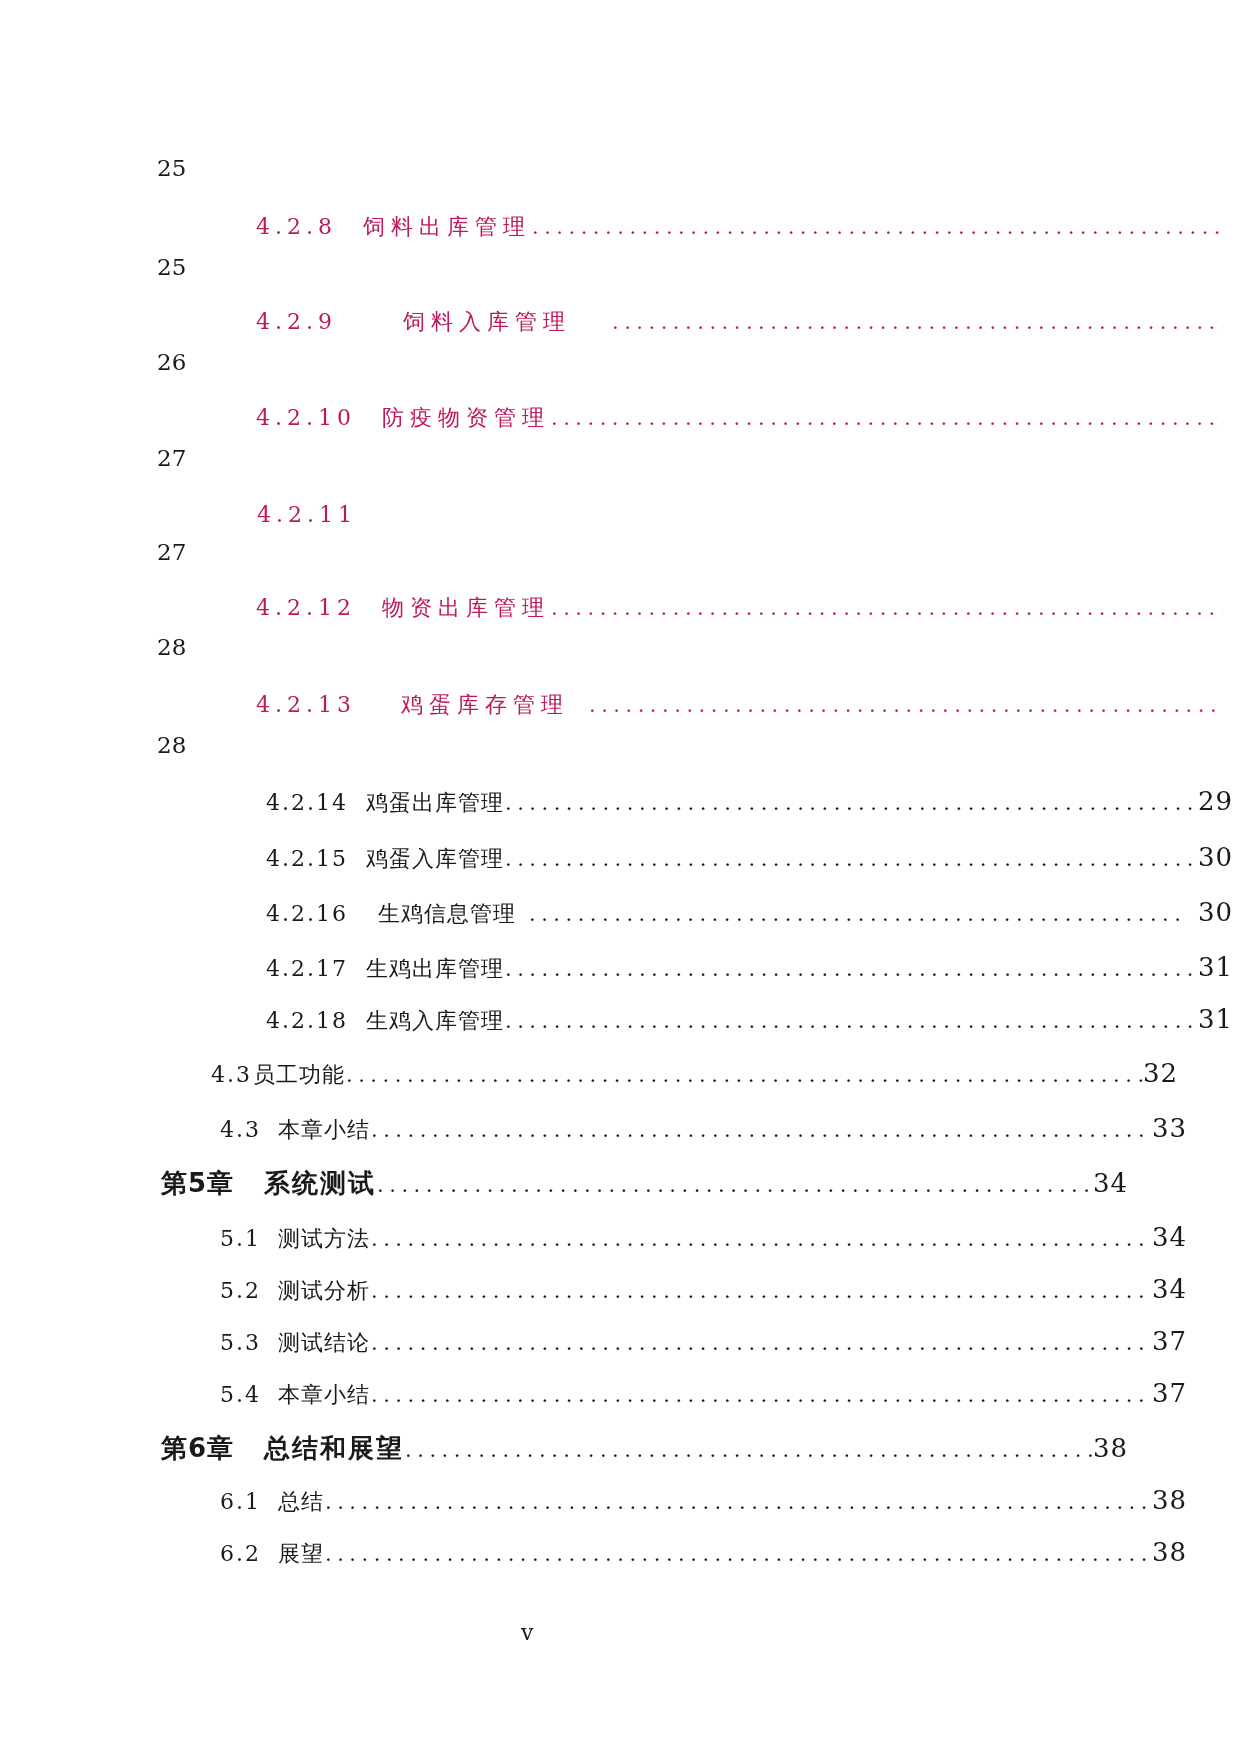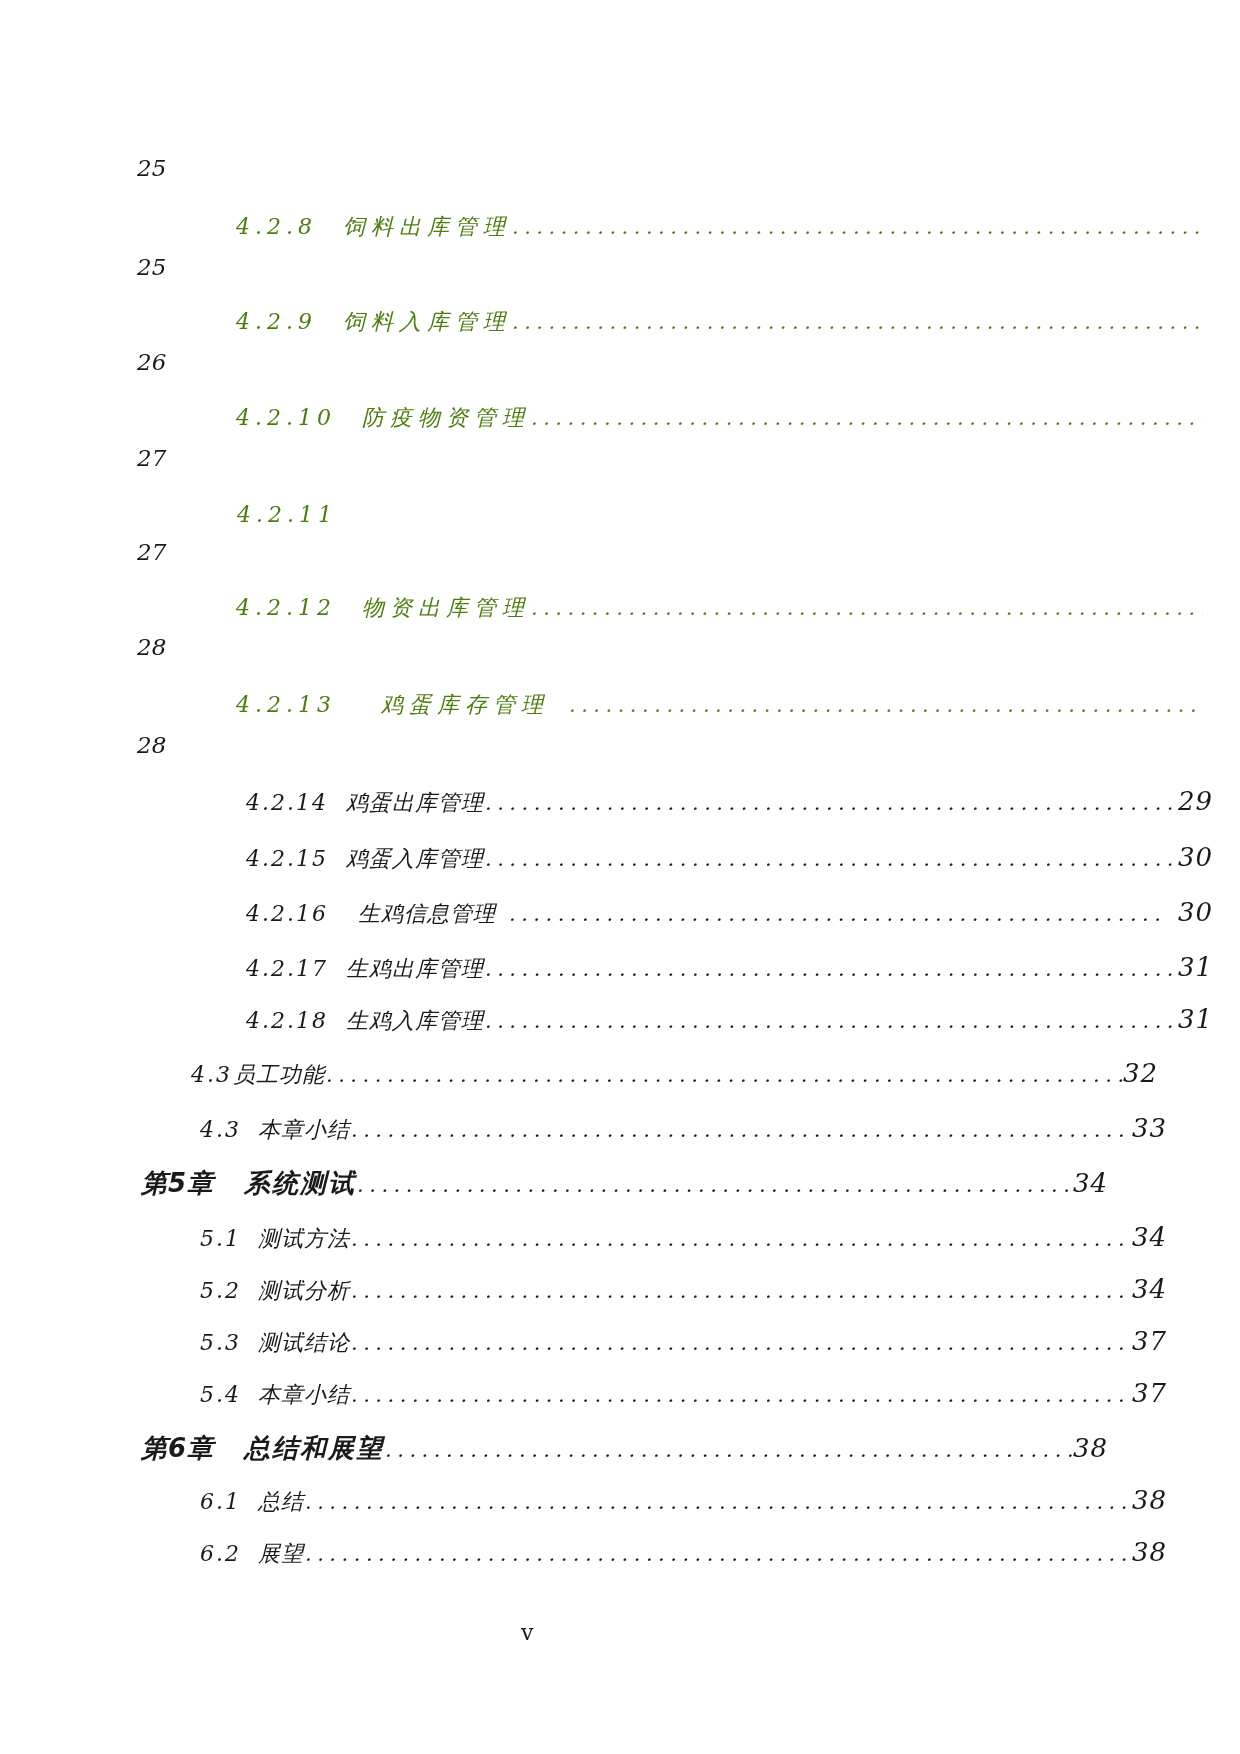--- a/index.html
+++ b/index.html
@@ -7,29 +7,28 @@
     position:relative;
     width:1240px;height:1754px;
     margin:0 auto;
     background:#ffffff;
     font-family:"DejaVu Serif","Liberation Serif",serif;
     color:#1a1a1a;
     overflow:hidden;
   }
   .row{
     position:absolute;
-    left:136px;
+    left:156px;
     width:967px;
     height:34px;
     line-height:34px;
     display:flex;
     align-items:baseline;
     white-space:nowrap;
     overflow:hidden;
-    font-style:italic;
   }
   .pagenum-row{font-size:23px;padding-left:1px;}
   .entry{font-size:22px;}
   
   .lv1{
     font-family:"DejaVu Sans","Liberation Sans",sans-serif;
     font-weight:700;
     font-size:26px;
     padding-left:5px;
   }
@@ -39,21 +38,21 @@
   .lv2{padding-left:64px;}
   .lv2 .no{margin-right:17px;letter-spacing:2px;}
   .lv2 .title{letter-spacing:1px;}
   .lv2.nospace{padding-left:55px;}
   .lv2.nospace .no{margin-right:1px;letter-spacing:2px;}
   
   .lv3{padding-left:110px;}
   .lv3 .no{margin-right:18px;letter-spacing:2px;}
   .lv3 .title{letter-spacing:1px;}
   
-  .lv3.wide{padding-left:100px;color:#4d7c0f;}
+  .lv3.wide{padding-left:100px;color:#be185d;}
   .lv3.wide .no{margin-right:26px;letter-spacing:5px;}
   .lv3.wide .title{letter-spacing:6px;}
   .dots{
     flex:1 1 auto;
     overflow:hidden;
     font-family:"DejaVu Serif","Liberation Serif",serif;
     font-weight:400;
     font-size:21px;
     letter-spacing:5.5px;
     margin-left:1px;
@@ -82,21 +81,21 @@
         <span>25</span>
       </div>
       <div class="row entry lv3 wide" style="top: 210px;">
         <span class="no">4.2.8</span>
         <span class="title">饲料出库管理</span>
         <span class="dots">................................................................................................................................................................</span>
       </div>
       <div class="row pagenum-row" style="top: 250px;">
         <span>25</span>
       </div>
-      <div class="row entry lv3 wide" style="top: 305px;">
+      <div class="row entry lv3 wide" style="top: 305px; gap: 40px;">
         <span class="no">4.2.9</span>
         <span class="title">饲料入库管理</span>
         <span class="dots">................................................................................................................................................................</span>
       </div>
       <div class="row pagenum-row" style="top: 345px;">
         <span>26</span>
       </div>
       <div class="row entry lv3 wide" style="top: 401px;">
         <span class="no">4.2.10</span>
         <span class="title">防疫物资管理</span>

